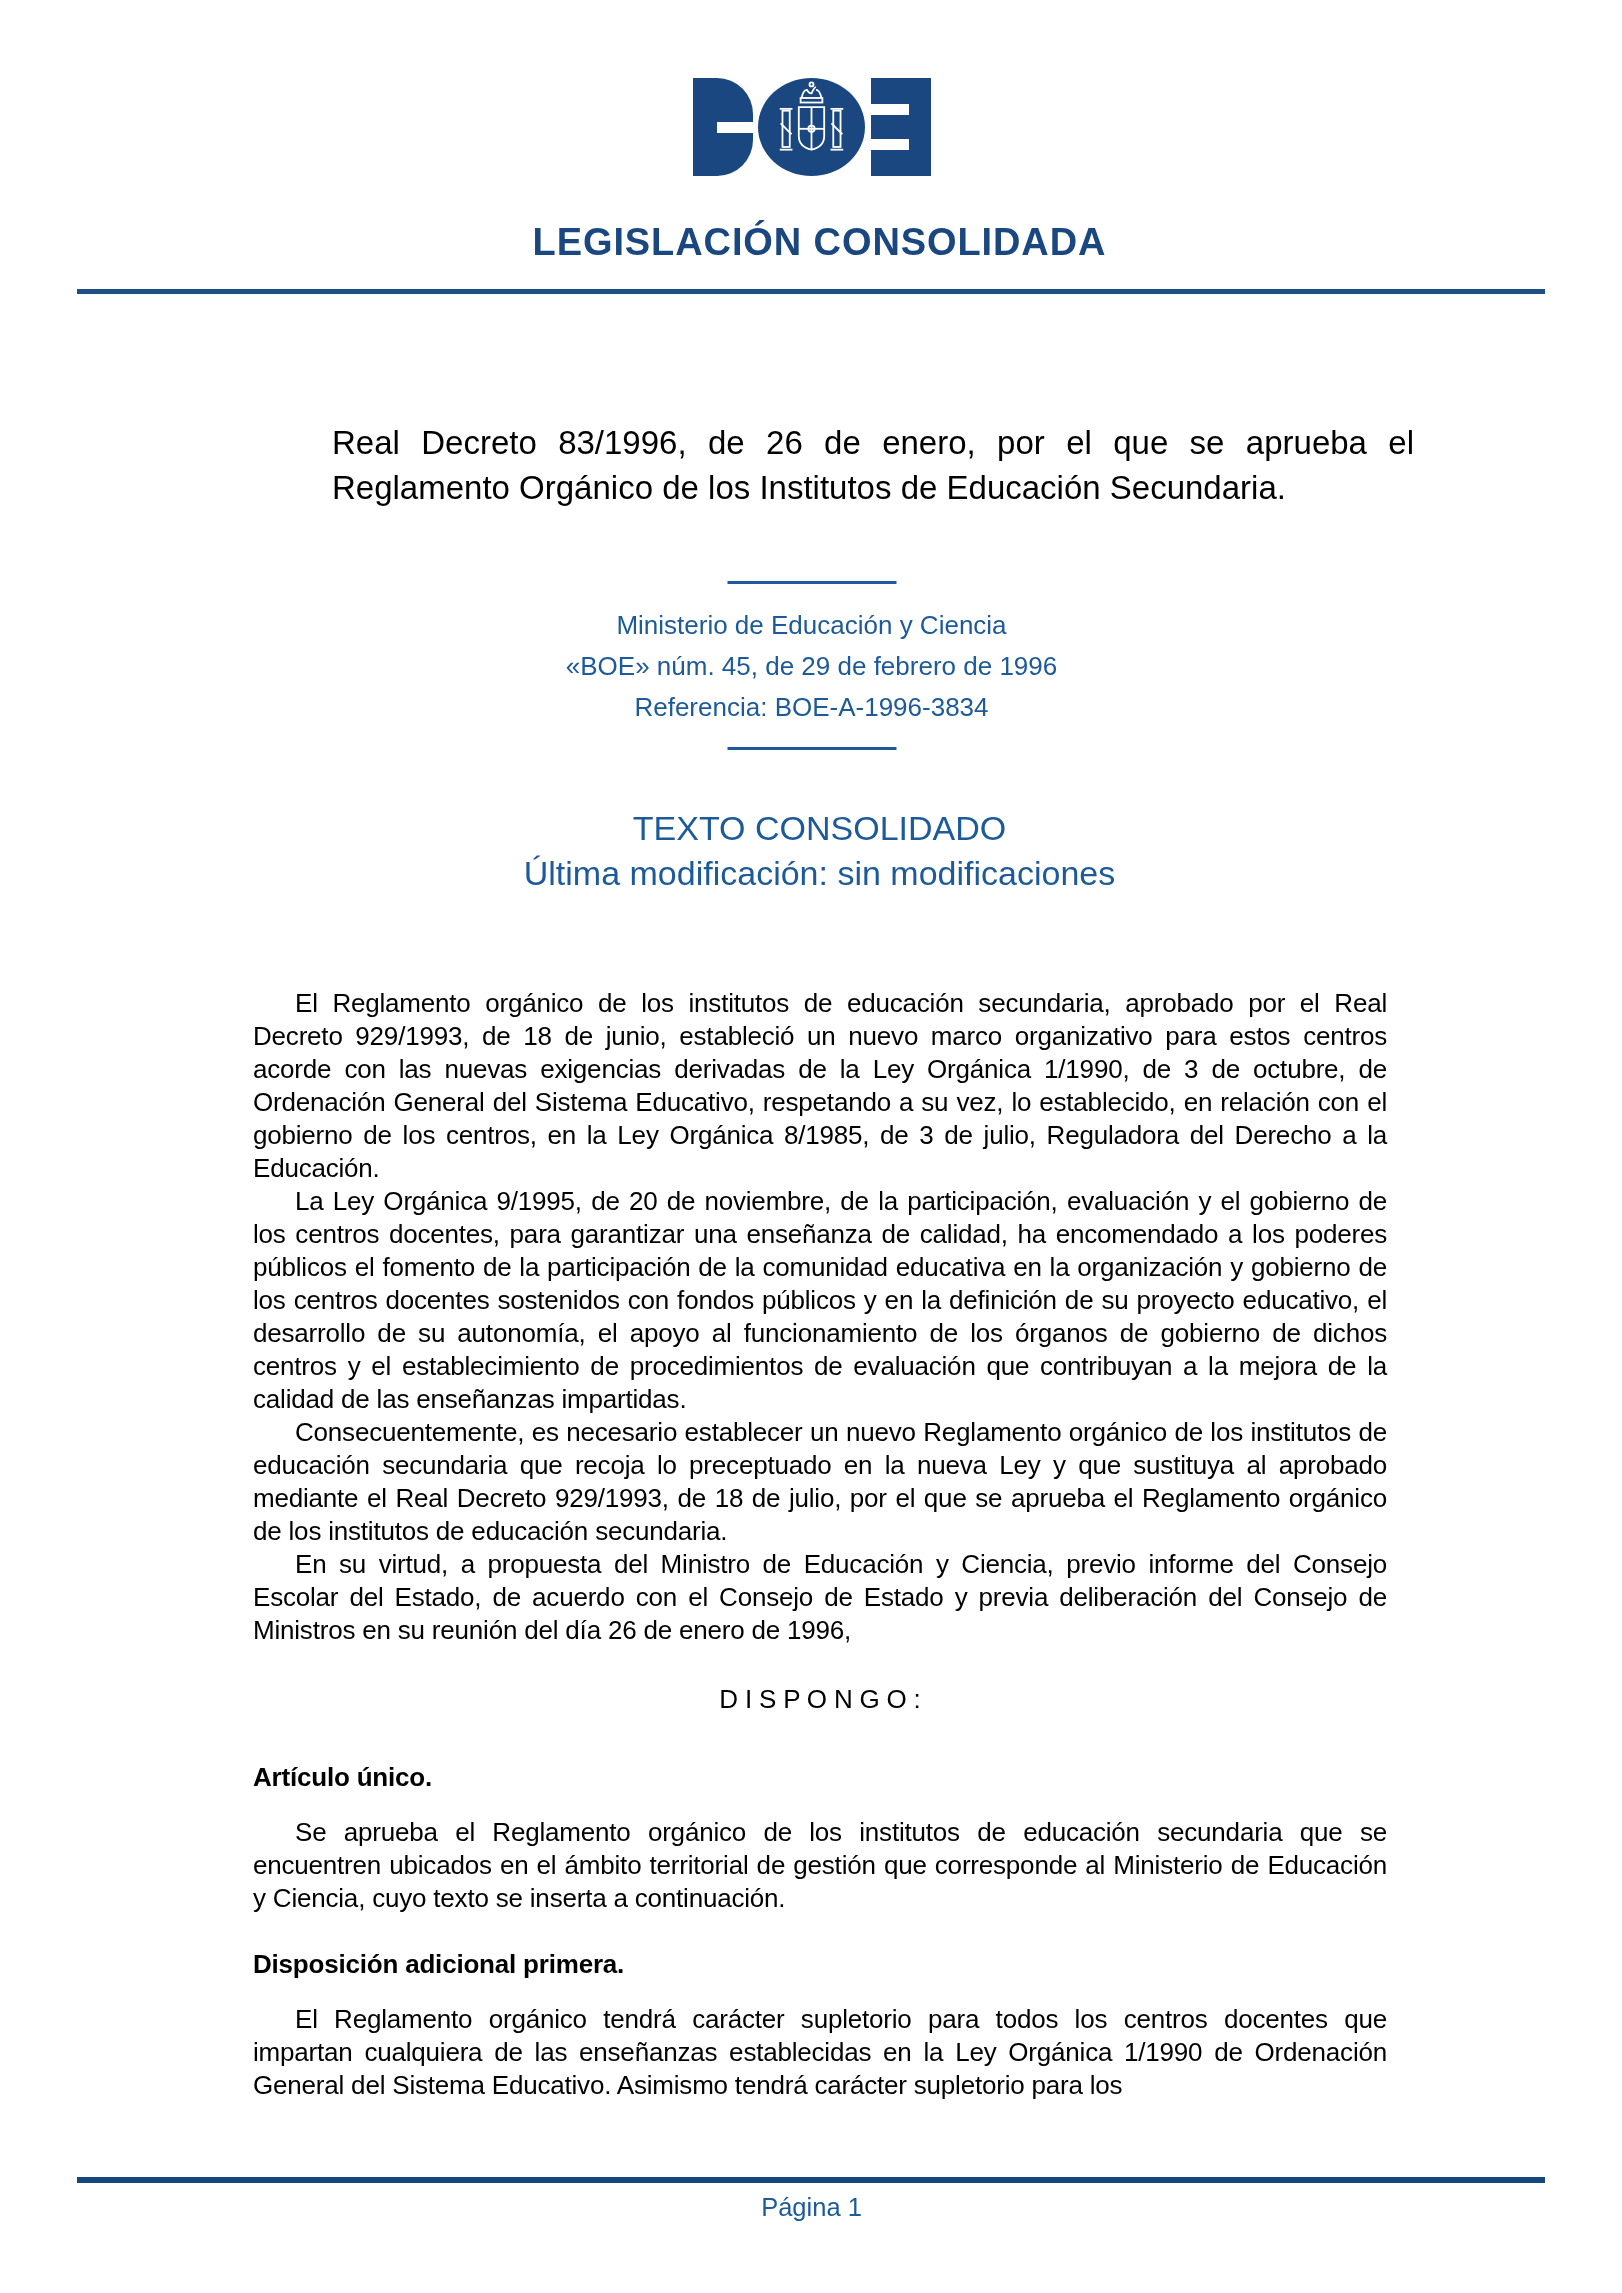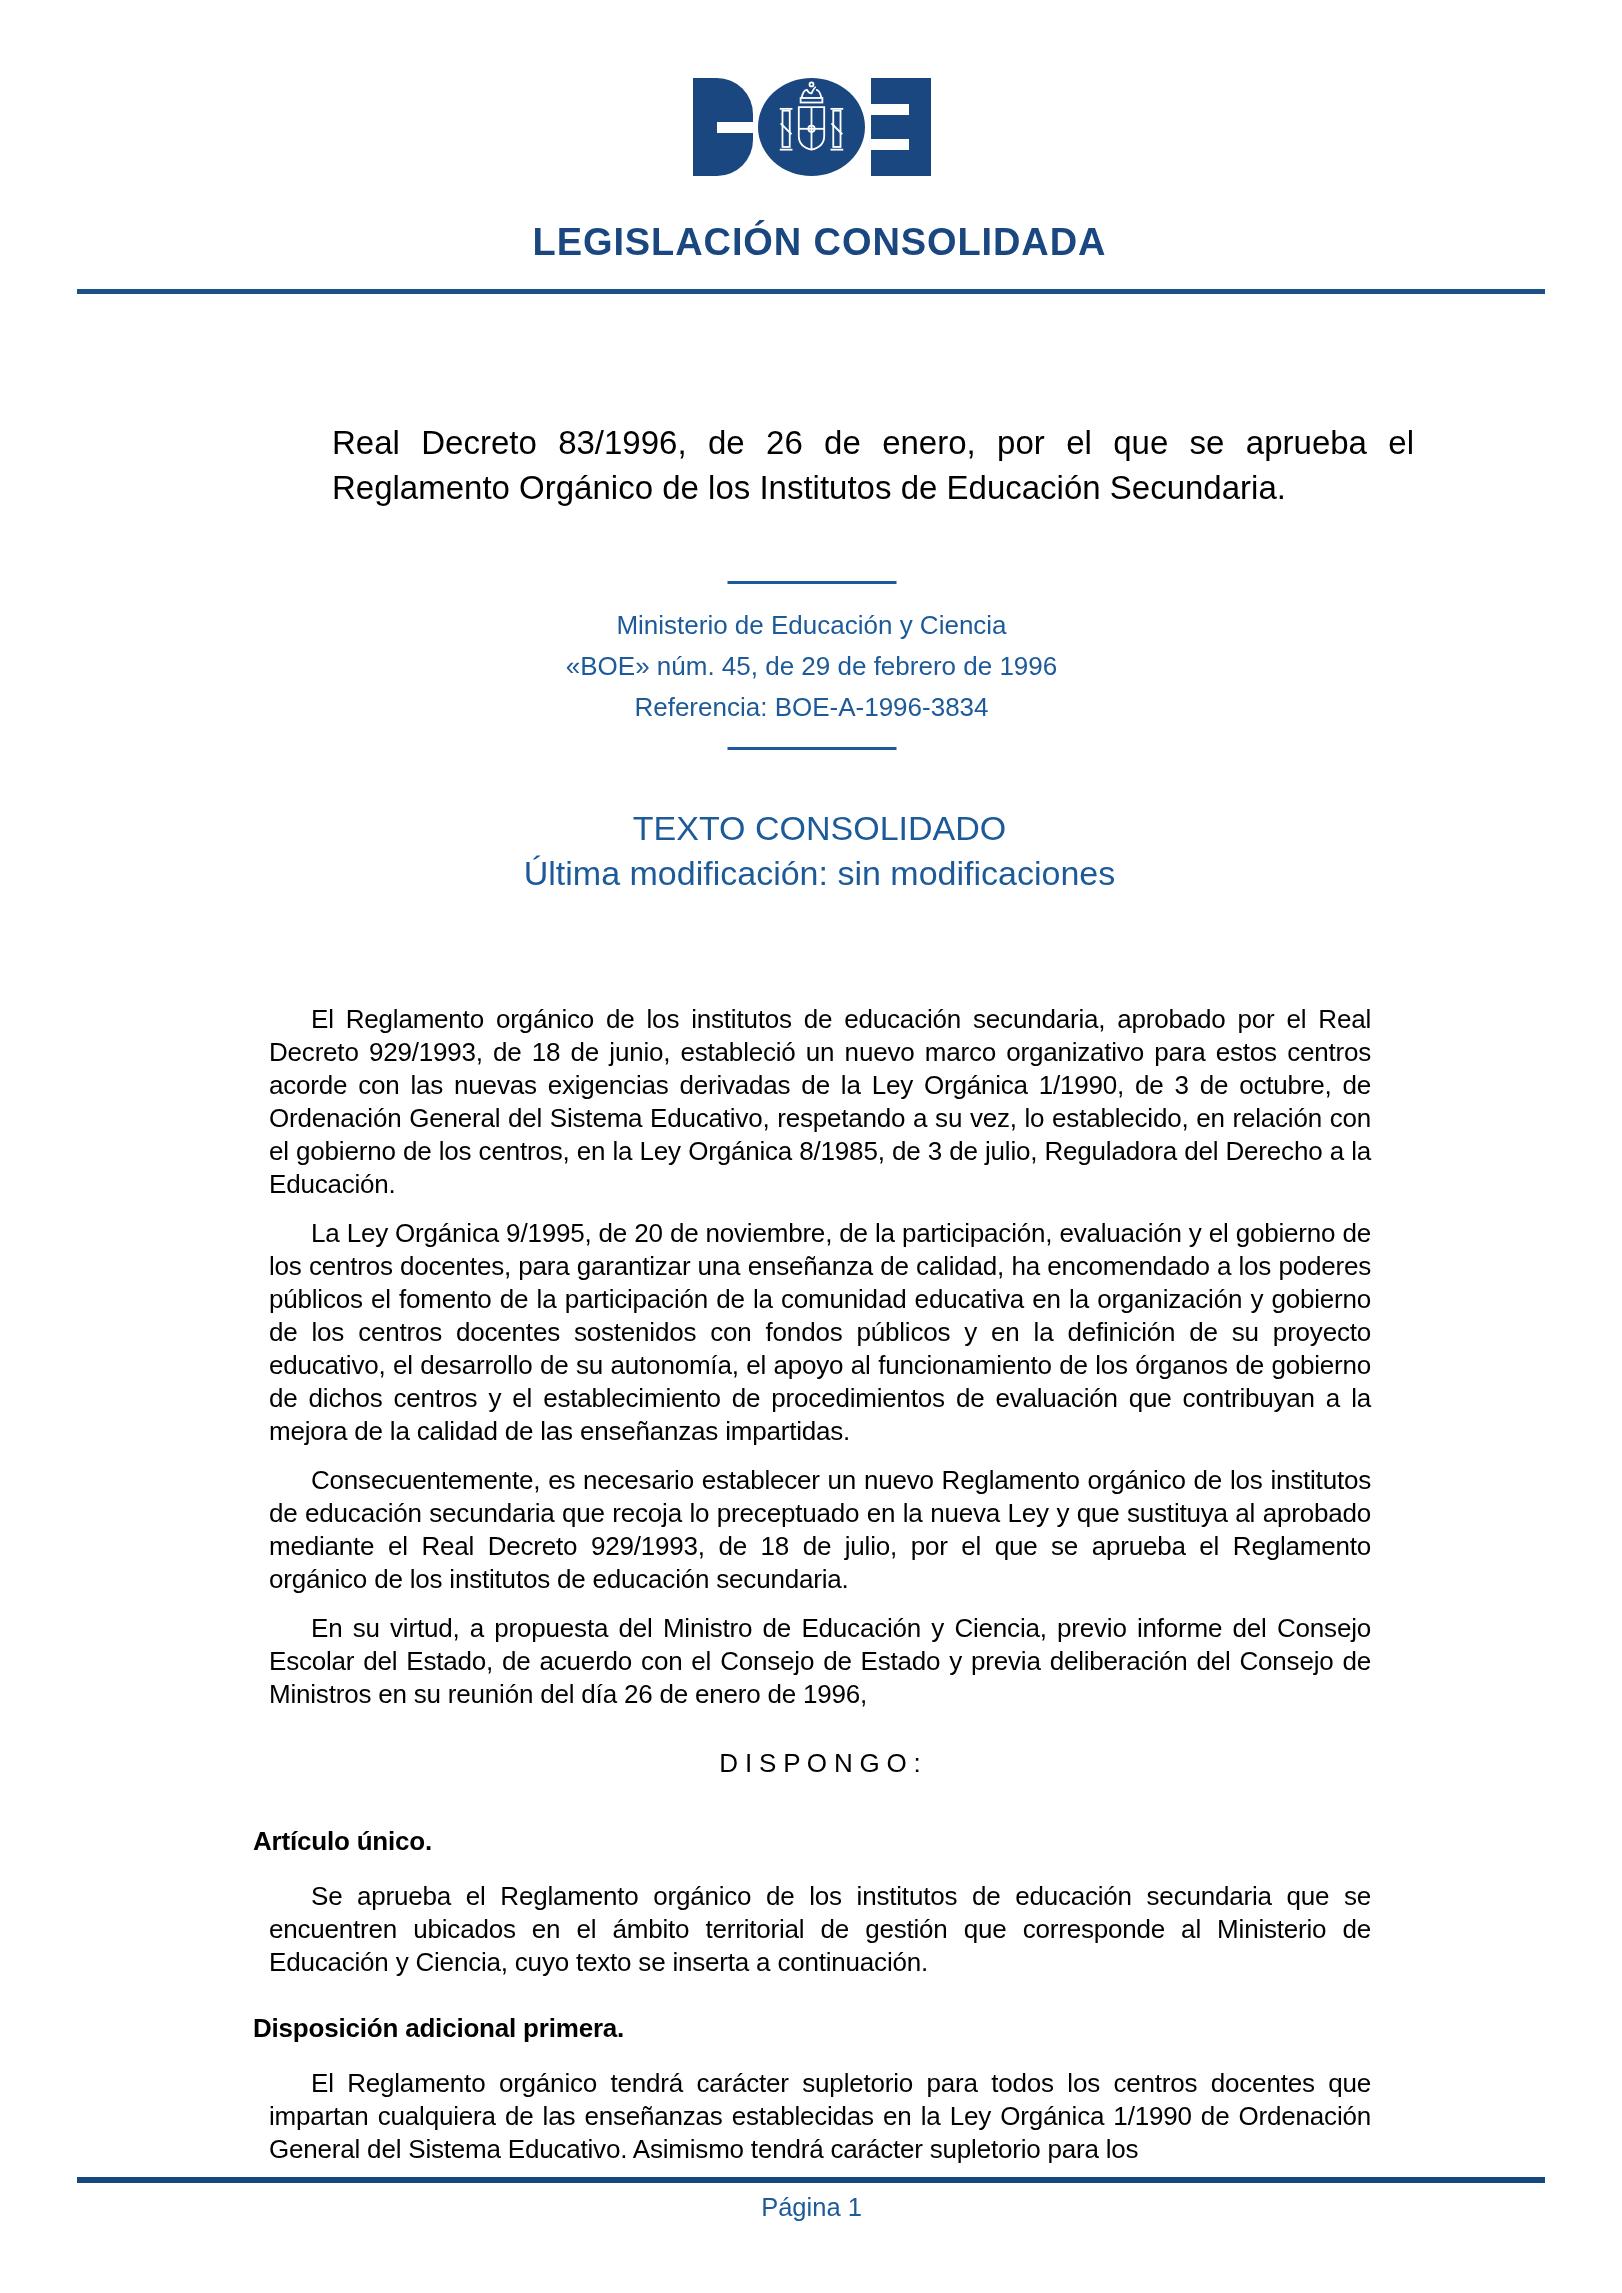--- a/index.html
+++ b/index.html
@@ -61,21 +61,21 @@
     font-size:34px;line-height:45px;padding-left:8px;
   }
 
   
   .content{
     position:absolute;top:987px;left:253px;width:1134px;
     font-size:26px;line-height:33px;
     text-align:justify;color:#000;
     letter-spacing:-0.2px;
   }
-  .content p{margin:16px;text-indent:42px;}
+  .content p{margin:0;text-indent:42px;}
   .dispongo{
     text-align:center;text-indent:0 !important;
     margin:36px 0 45px 0 !important;
   }
   .content h2{
     font-size:26px;line-height:33px;font-weight:bold;
     margin:33px 0 22px 0;text-align:left;
   }
 
   

